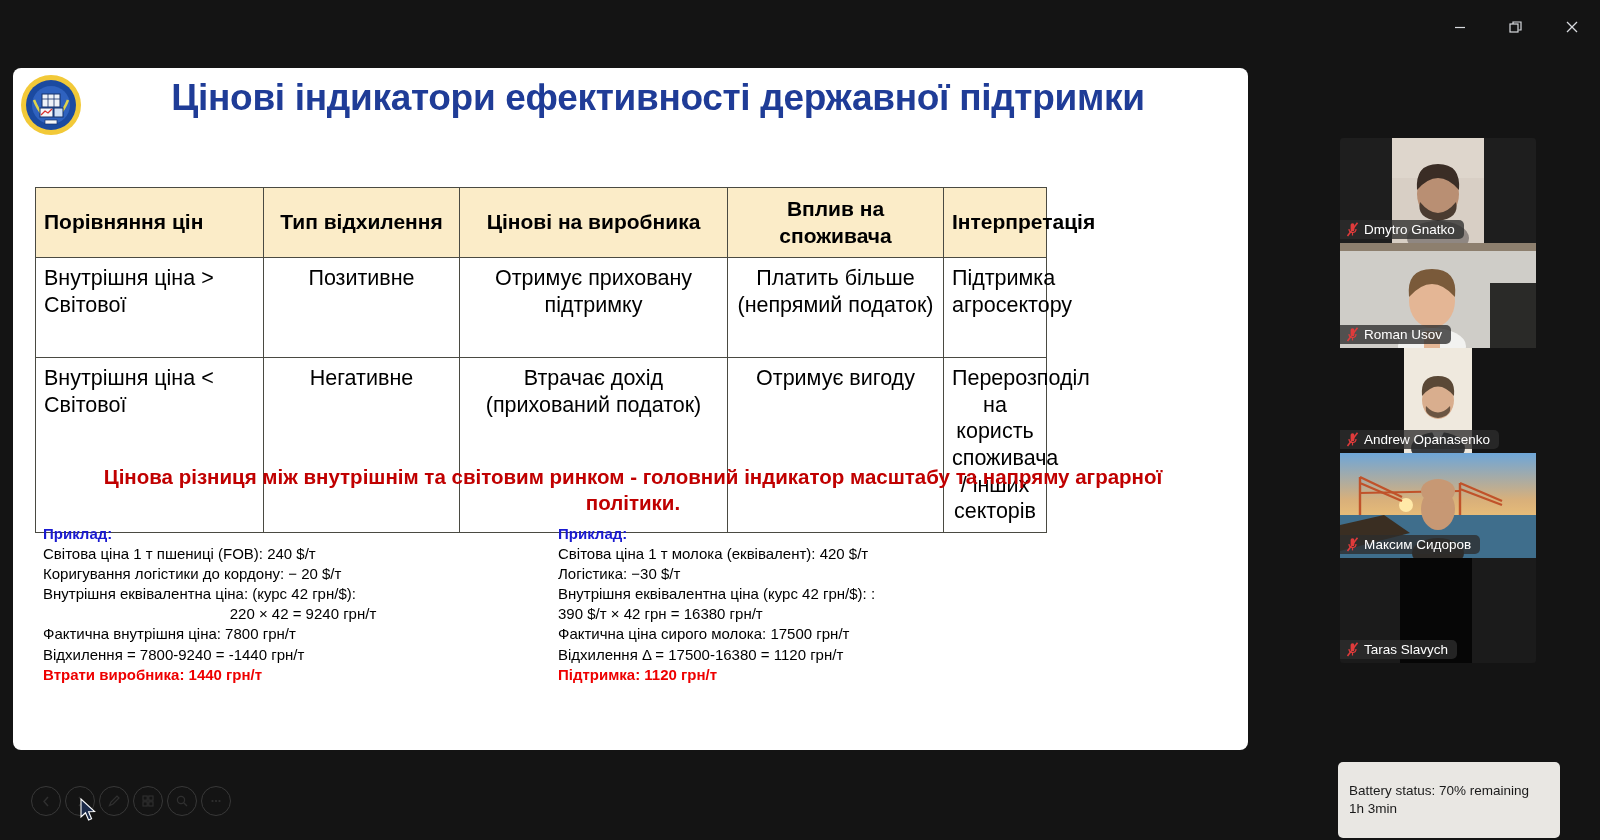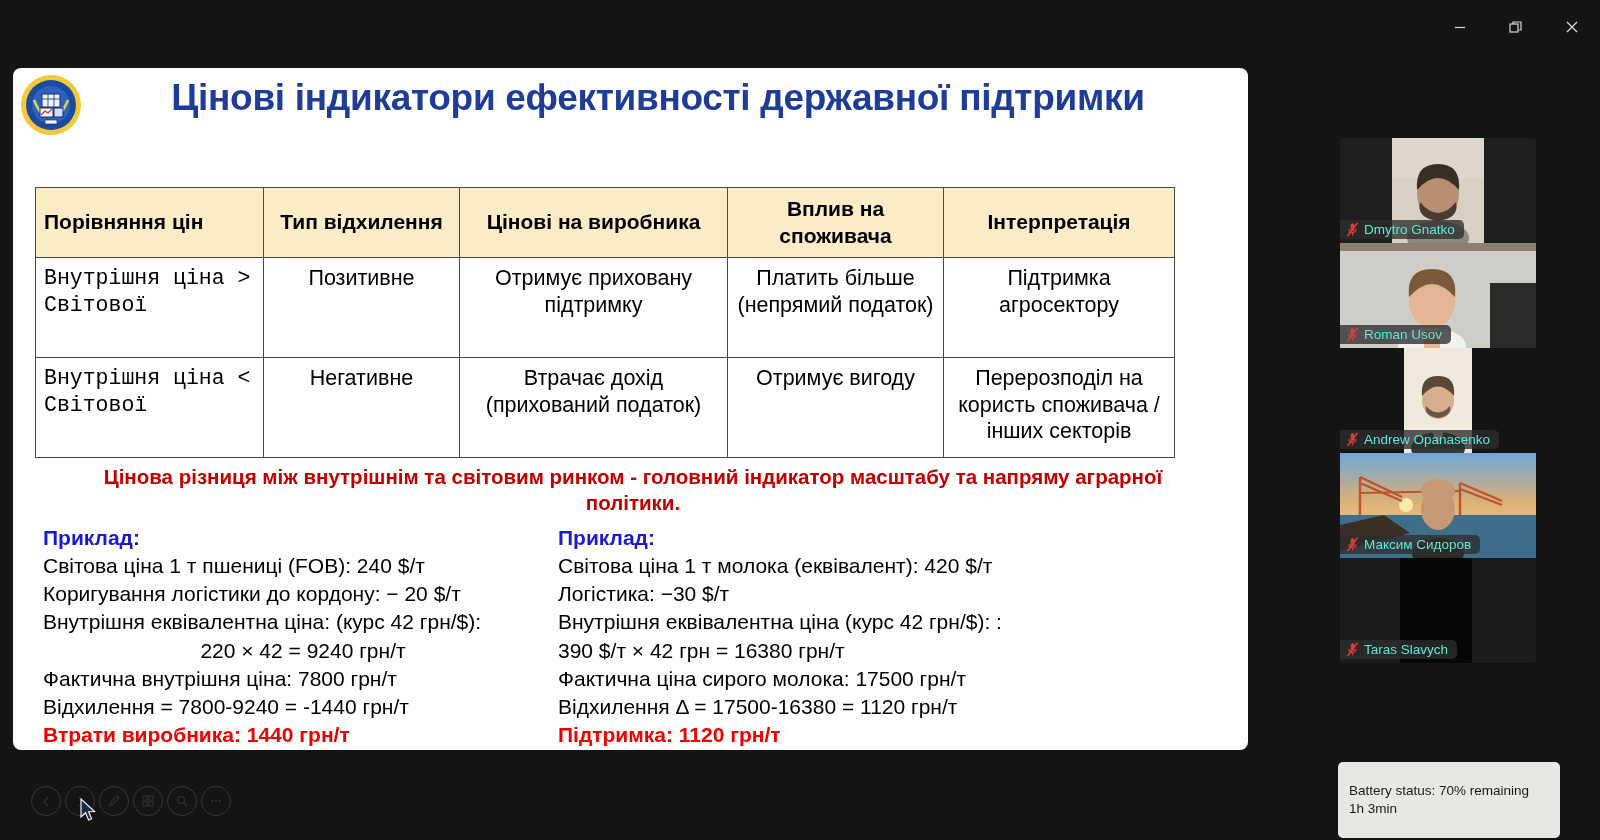--- a/index.html
+++ b/index.html
@@ -35,21 +35,21 @@
   #slide-title {
     position: absolute; left: 120px; top: 8px; width: 1050px;
     text-align: center;
     font-size: 37px; font-weight: bold; line-height: 1.18;
     color: #1f3c97; letter-spacing: -0.3px;
     font-family: "Liberation Sans", sans-serif;
   }
 
   
   #tbl {
-    position: absolute; left: 22px; top: 119px; width: 1140px;
+    position: absolute; left: 22px; top: 119px; width: 1012px;
     border-collapse: collapse;
     table-layout: fixed;
   }
   #tbl th, #tbl td {
     border: 1.6px solid #4a4a42;
     padding: 7px 8px;
     vertical-align: top;
     font-size: 21.5px;
     line-height: 1.24;
     color: #000;
@@ -57,33 +57,33 @@
   #tbl th {
     background: #fbecc8;
     font-weight: bold;
     text-align: center;
     vertical-align: middle;
     height: 70px;
     font-size: 21px;
   }
   #tbl th.first { text-align: left; }
   #tbl td { font-weight: normal; text-align: center; }
-  #tbl td.first { text-align: left; font-family: Liberation Mono, monospace; }
+  #tbl td.first { text-align: left; }
   #tbl tr.r1 td { height: 100px; }
   #tbl tr.r2 td { height: 100px; }
 
   
   #redline {
     position: absolute; left: 45px; top: 396px; width: 1150px;
     text-align: center; color: #c00000; font-weight: bold;
     font-size: 20.5px; line-height: 1.26;
   }
 
   
-  .ex { position: absolute; font-size: 21px; line-height: 1.34; color: #000; }
+  .ex { position: absolute; font-size: 15px; line-height: 1.34; color: #000; }
   #ex-left  { left: 30px;  top: 456px; width: 520px; }
   #ex-right { left: 545px; top: 456px; width: 540px; }
   .ex .hd { color: #1a1ad0; font-weight: bold; }
   .ex .rd { color: #ee0000; font-weight: bold; }
   .ex .ctr { text-align: center; }
 
   
   #minibar {
     position: absolute; left: 18px; top: 718px;
     display: flex; gap: 4px; align-items: center;
@@ -111,21 +111,21 @@
   .vid { position: absolute; inset: 0; }
   .namebar {
     position: absolute; left: 0; bottom: 4px;
     display: flex; align-items: center; gap: 5px;
     background: rgba(45,45,45,0.78);
     border-radius: 0 5px 5px 0;
     padding: 2px 9px 2px 6px;
     max-width: 186px;
   }
   .namebar .nm {
-    color: #5eead4; font-size: 13.5px; white-space: nowrap;
+    color: #ffffff; font-size: 13.5px; white-space: nowrap;
     overflow: hidden; text-overflow: ellipsis;
   }
   .micoff { width: 13px; height: 15px; flex: 0 0 auto; }
 
   
   #toast {
     position: absolute; left: 1338px; top: 762px;
     width: 222px; min-height: 56px;
     background: #e9e7e3; border-radius: 5px;
     padding: 20px 11px;

